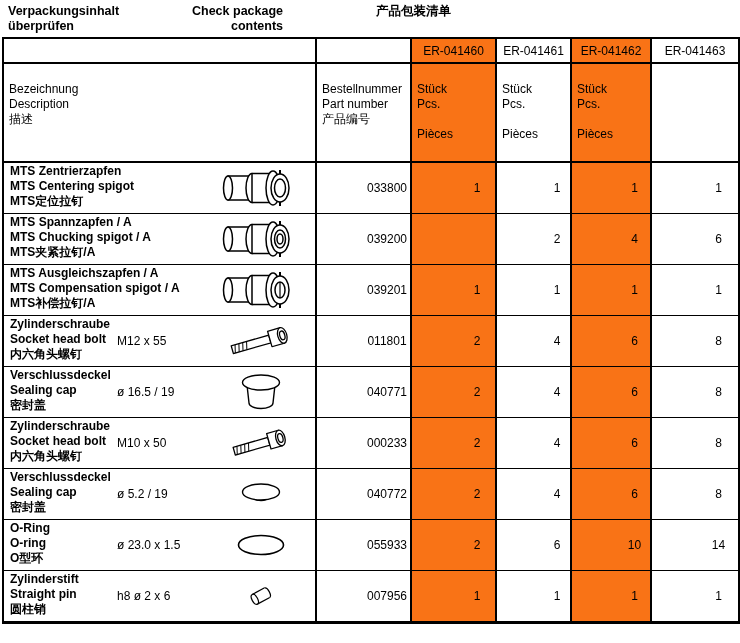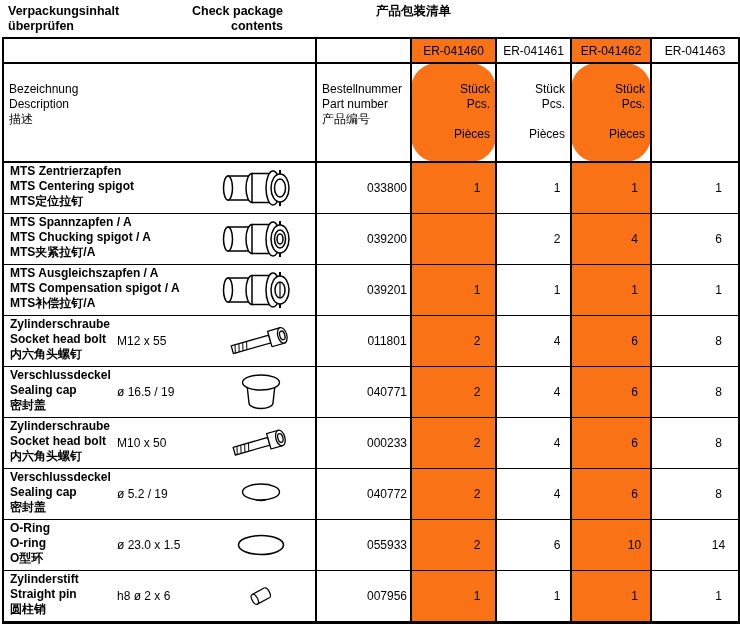--- a/index.html
+++ b/index.html
@@ -17,21 +17,21 @@
     border:2px solid #000;border-bottom:3px solid #000;}
   td,th{border:1px solid #000;border-left-width:2px;border-right-width:2px;
     padding:0;font-size:12px;font-weight:normal;vertical-align:top;
     overflow:hidden;}
   .shade{background:#f97316;}
 
   .er-row td,.er-row th{height:23px;text-align:center;vertical-align:middle;
     border-bottom-width:2px;}
   .hdr-row td{height:61px;border-bottom-width:2px;}
   .multiline{white-space:pre-line;line-height:15px;padding:18px 5px;}
-  .qty-hdr{text-align:right;border-radius:26px;}
+  .qty-hdr{text-align:left;}
 
   .item-row td{height:50px;}
   .desc-cell{position:relative;}
   .item-name{white-space:pre-line;line-height:15px;padding:1px 0 0 6px;font-weight:bold;}
   .item-size{position:absolute;left:113px;top:50%;transform:translateY(-50%);
     white-space:nowrap;}
   .item-icon{position:absolute;right:8px;top:50%;transform:translateY(-50%);
     width:92px;display:flex;justify-content:center;align-items:center;}
   .part,.qty{text-align:center;vertical-align:middle;padding-left:47px;}
   svg{display:block;}

